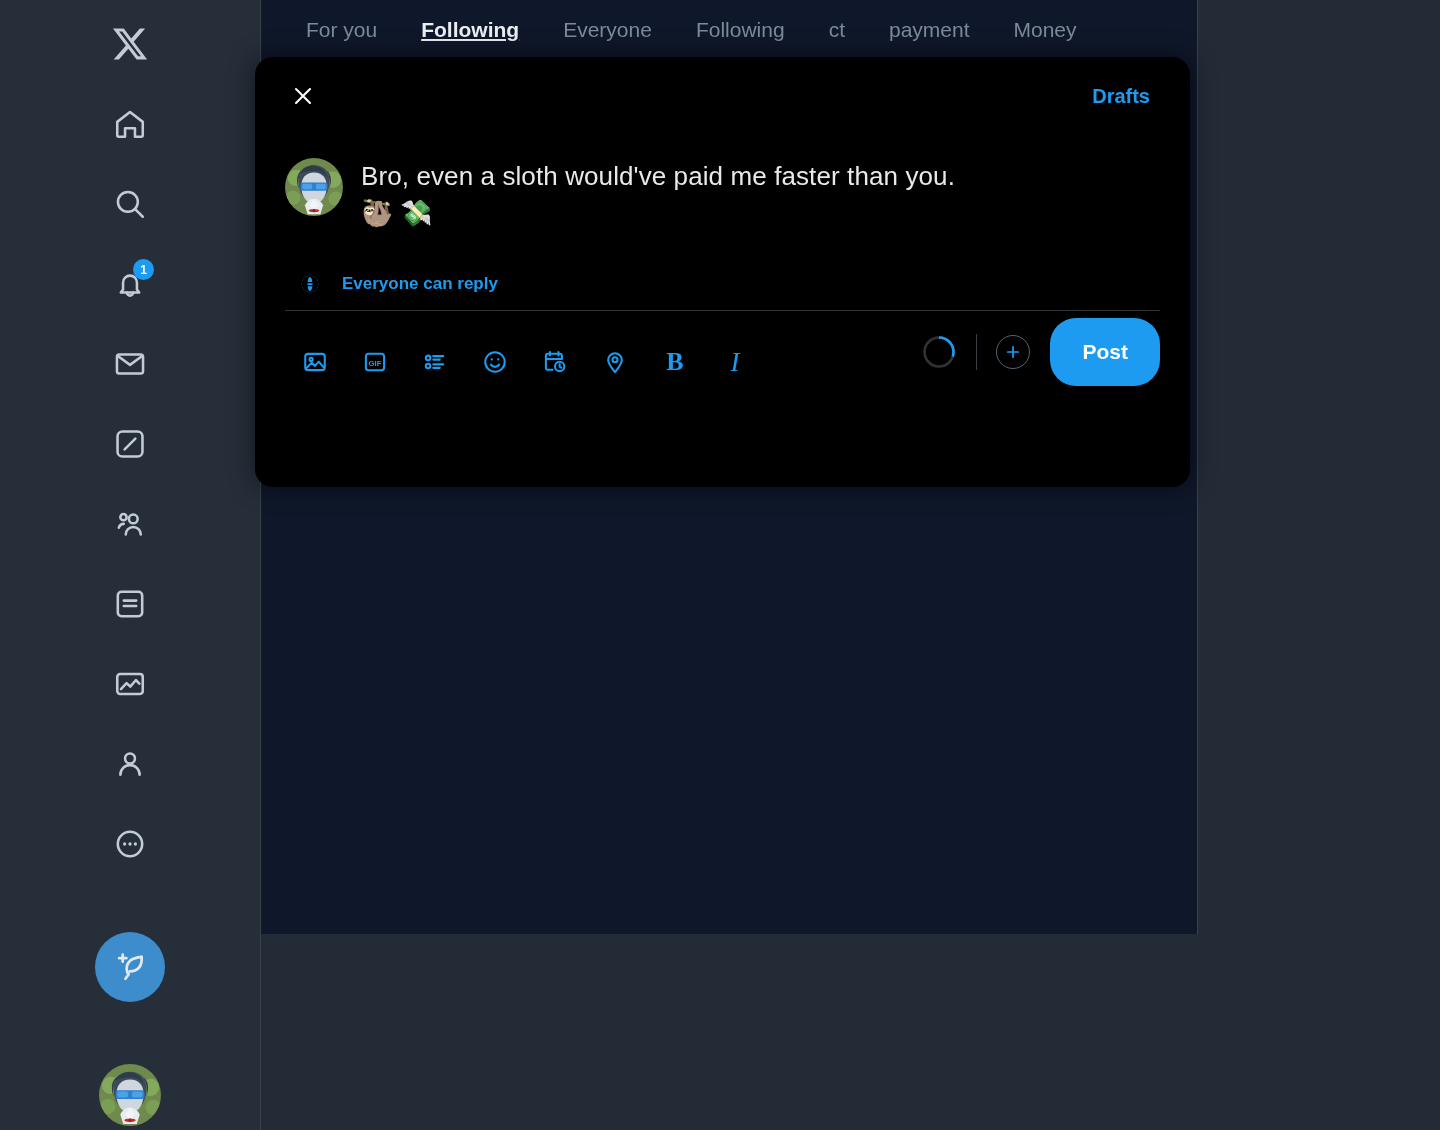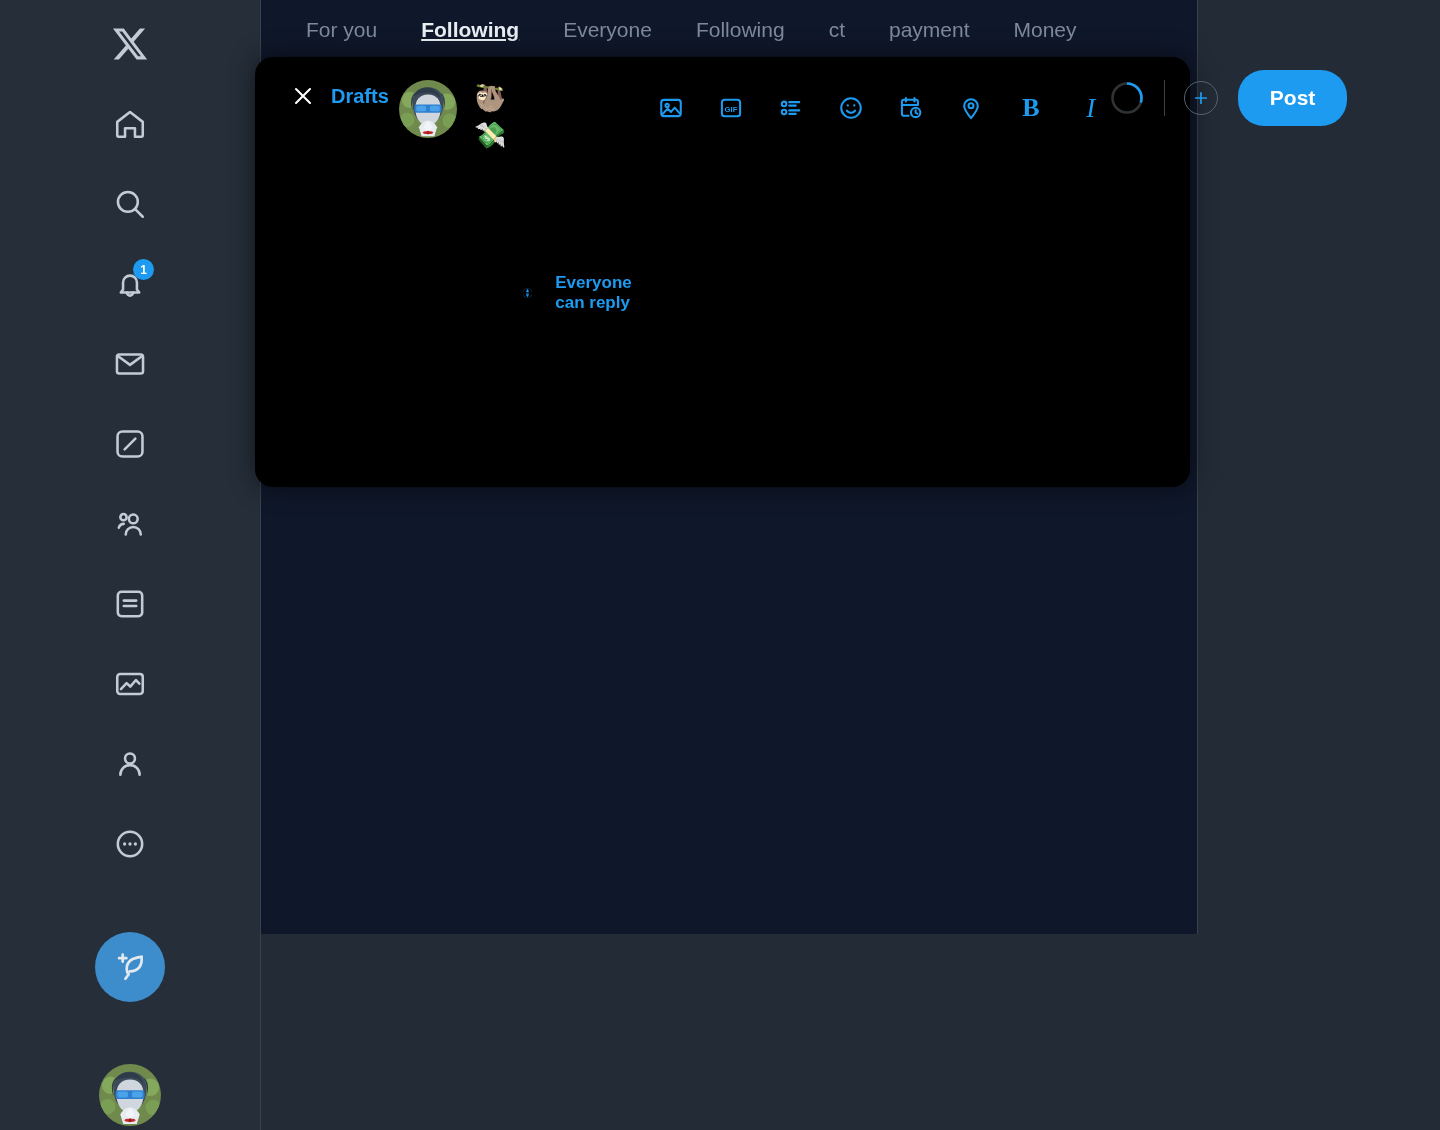--- a/index.html
+++ b/index.html
@@ -122,20 +122,21 @@
   
   .modal {
     position: absolute;
     left: 255px; top: 57px;
     width: 935px;
     height: 430px;
     background: #000000;
     border-radius: 18px;
     padding: 0 30px;
     display: flex;
+    flex-direction: column;
     box-shadow: 0 0 24px rgba(0,0,0,0.55);
   }
   .modal-head {
     height: 78px;
     display: flex;
     align-items: center;
     justify-content: space-between;
   }
   .close-btn {
     width: 36px; height: 36px;
@@ -251,21 +252,21 @@
     width: 34px; height: 34px;
     border-radius: 50%;
     border: 1.5px solid #536471;
     display: flex; align-items: center; justify-content: center;
     background: transparent;
     cursor: pointer;
     color: #1d9bf0;
   }
   .post-btn {
     margin-left: 20px;
-    height: 56px;
+    height: 68px;
     padding: 0 32px;
     border-radius: 26px;
     background: #1d9bf0;
     color: #ffffff;
     font-size: 21px;
     font-weight: 700;
     border: none;
     cursor: pointer;
     font-family: "Liberation Sans", sans-serif;
   }
@@ -428,20 +429,21 @@
           <rect x="19" y="28.5" width="11" height="6" rx="2" fill="#4aa3e8"></rect>
           <rect x="34" y="28.5" width="11" height="6" rx="2" fill="#4aa3e8"></rect>
           <path d="M22 52c3-5 6-7 10-7s7 2 10 7l-3 10H25z" fill="#e7ecf1"></path>
           <path d="M32 45l-5 7 5 5 5-5z" fill="#f2f5f8"></path>
           <path d="M26 58c2-2 4-2 6 0 2-2 4-2 6 0-2 2-4 2-6 1-2 1-4 1-6-1z" fill="#c62b2b"></path>
           <circle cx="32" cy="58" r="2" fill="#a81f1f"></circle>
         </svg>
       </div>
 
       <div class="compose-text">
+        <div>Bro, even a sloth would've paid me faster than you.</div>
         <div class="emoji-line">🦥 💸</div>
       </div>
     </div>
 
     <div class="reply-scope">
       <svg width="20" height="20" viewBox="0 0 24 24" fill="#1d9bf0">
         <circle cx="12" cy="12" r="10"></circle>
         <path d="M12 2a10 10 0 0 0 0 20 10 10 0 0 0 0-20zm0 1.6c1.6 0 3 3.8 3 8.4s-1.4 8.4-3 8.4-3-3.8-3-8.4 1.4-8.4 3-8.4z" fill="#000"></path>
         <path d="M2.4 9.6h19.2v1.6H2.4zM2.4 13.2h19.2v1.6H2.4z" fill="#000"></path>
       </svg>

